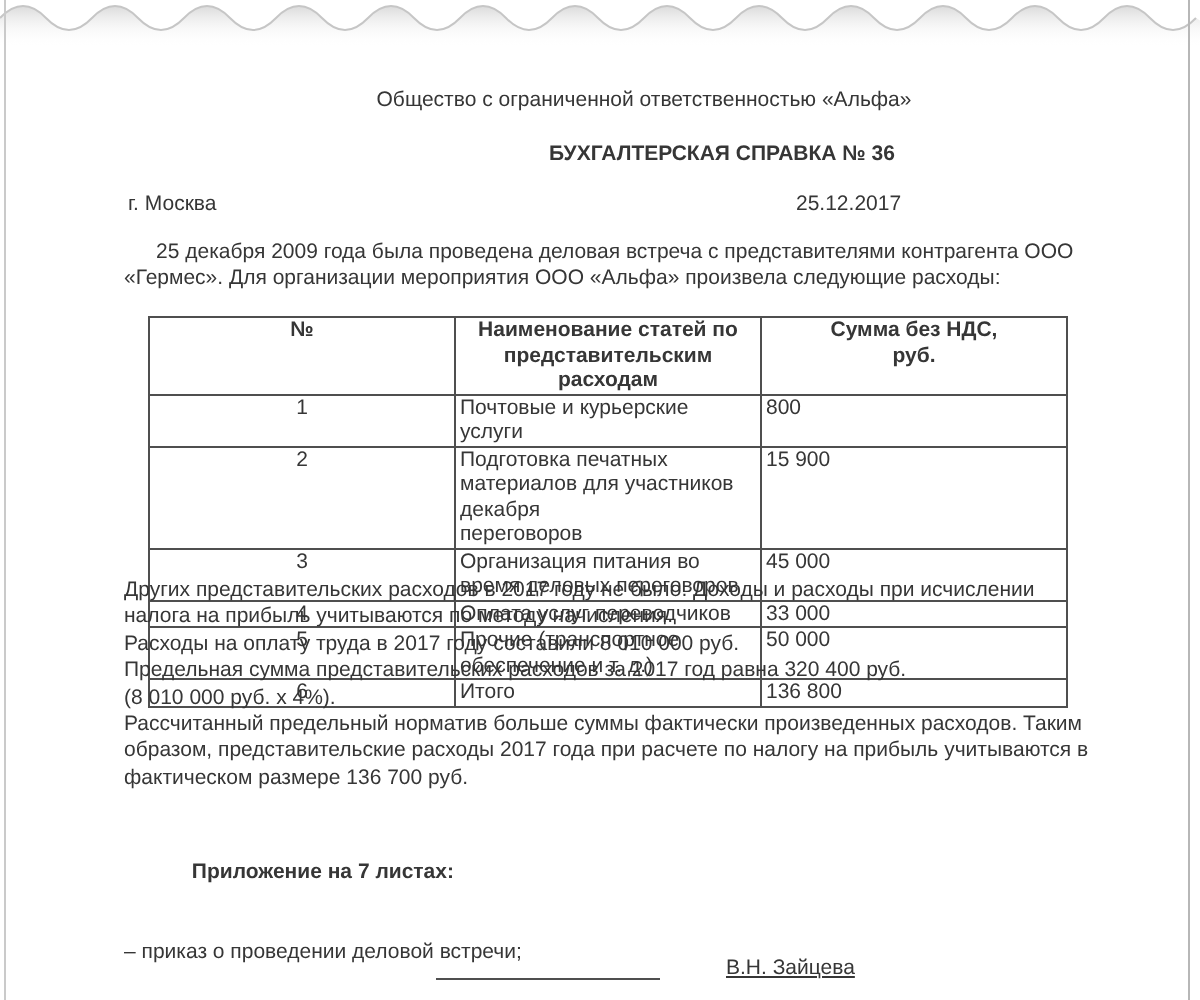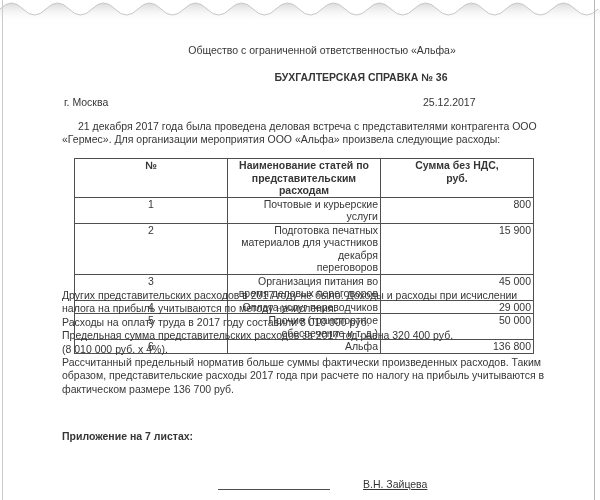--- a/index.html
+++ b/index.html
@@ -15,42 +15,42 @@
     border-left:1px solid #cacaca;border-right:1px solid #b7b7b7;
     pointer-events:none;
   }
   .wave{position:absolute;left:0;top:0;width:600px;height:24px;}
   .center-line{
     position:absolute;left:0;width:584px;text-align:center;white-space:pre;padding-left:30px;
   }
   #company{top:44px;}
   #doctitle{top:71px;font-weight:700;margin-left:39px;}
   #city{position:absolute;left:64px;top:96px;}
-  #date{position:absolute;left:423px;top:96px;}
+  #date{position:absolute;left:398px;top:96px;}
   .para{
     position:absolute;left:62px;white-space:pre;line-height:13.4px;
   }
   #intro{top:120px;text-indent:16px;}
   #bodytext{top:289px;}
   #appendix{top:403px;}
   #appendix .heading{font-weight:700;text-align:center;}
   table.expenses{
     position:absolute;left:74px;top:158px;
     border-collapse:collapse;table-layout:fixed;width:460px;
   }
   table.expenses td,table.expenses th{
     border:1px solid #4f4f4f;
     font-size:10.5px;line-height:12.5px;
     padding:0 2px;vertical-align:top;
     font-weight:normal;
   }
   table.expenses th{font-weight:700;text-align:center;white-space:pre-line;}
   td.c-num{text-align:center;width:32px;}
-  td.c-name{text-align:right;width:330px;padding-left:6px;white-space:pre-line;}
-  td.c-sum{text-align:right;width:98px;margin-left:41px;}
+  td.c-name{text-align:left;width:330px;padding-left:6px;white-space:pre-line;}
+  td.c-sum{text-align:left;width:98px;margin-left:41px;}
   #sigrow{position:absolute;left:0;top:478px;width:600px;height:16px;}
   #sig-label{position:absolute;left:78px;top:0;}
   #sig-line{position:absolute;left:218px;top:11px;width:112px;border-bottom:1px solid #4f4f4f;}
   #sig-name{position:absolute;left:363px;top:0;text-decoration:underline;}
 </style>
 </head>
 <body>
 
 <svg class="wave" width="600" height="24" viewBox="0 0 600 24">
   <defs>
@@ -66,21 +66,21 @@
 </svg>
 
 <div class="page-edges"></div>
 
 <div id="company" class="center-line">Общество с ограниченной ответственностью «Альфа»</div>
 <div id="doctitle" class="center-line">БУХГАЛТЕРСКАЯ СПРАВКА № 36</div>
 
 <div id="city">г. Москва</div>
 <div id="date">25.12.2017</div>
 
-<div id="intro" class="para">21 декабря 2017 года была проведена деловая встреча с представителями контрагента ООО
+<div id="intro" class="para">25 декабря 2009 года была проведена деловая встреча с представителями контрагента ООО
 «Гермес». Для организации мероприятия ООО «Альфа» произвела следующие расходы:</div>
 
 <table class="expenses">
   <thead>
     <tr>
       <th>№</th>
       <th>Наименование статей по представительским расходам</th>
       <th>Сумма без НДС,
 руб.</th>
     </tr>
@@ -98,46 +98,47 @@
       <td class="c-sum">15 900</td>
     </tr>
     <tr>
       <td class="c-num">3</td>
       <td class="c-name">Организация питания во время деловых переговоров</td>
       <td class="c-sum">45 000</td>
     </tr>
     <tr>
       <td class="c-num">4</td>
       <td class="c-name">Оплата услуг переводчиков</td>
-      <td class="c-sum">29 000</td>
+      <td class="c-sum">33 000</td>
     </tr>
     <tr>
       <td class="c-num">5</td>
       <td class="c-name">Прочие (транспортное обеспечение и т. д.)</td>
       <td class="c-sum">50 000</td>
     </tr>
     <tr>
       <td class="c-num">6</td>
-      <td class="c-name">Альфа</td>
+      <td class="c-name">Итого</td>
       <td class="c-sum">136 800</td>
     </tr>
   </tbody>
 </table>
 
 <div id="bodytext" class="para">Других представительских расходов в 2017 году не было. Доходы и расходы при исчислении
 налога на прибыль учитываются по методу начисления.
 Расходы на оплату труда в 2017 году составили 8 010 000 руб.
 Предельная сумма представительских расходов за 2017 год равна 320 400 руб.
 (8 010 000 руб. х 4%).
 Рассчитанный предельный норматив больше суммы фактически произведенных расходов. Таким
 образом, представительские расходы 2017 года при расчете по налогу на прибыль учитываются в
 фактическом размере 136 700 руб.</div>
 
 <div id="appendix" class="para">
   <div class="heading">Приложение на 7 листах:</div>
+  <div>– приказ о проведении деловой встречи;</div>
   
   
 </div>
 
 <div id="sigrow">
   <span id="sig-line"></span>
   <span id="sig-name">В.Н. Зайцева</span>
 </div>
 
 </body></html>

